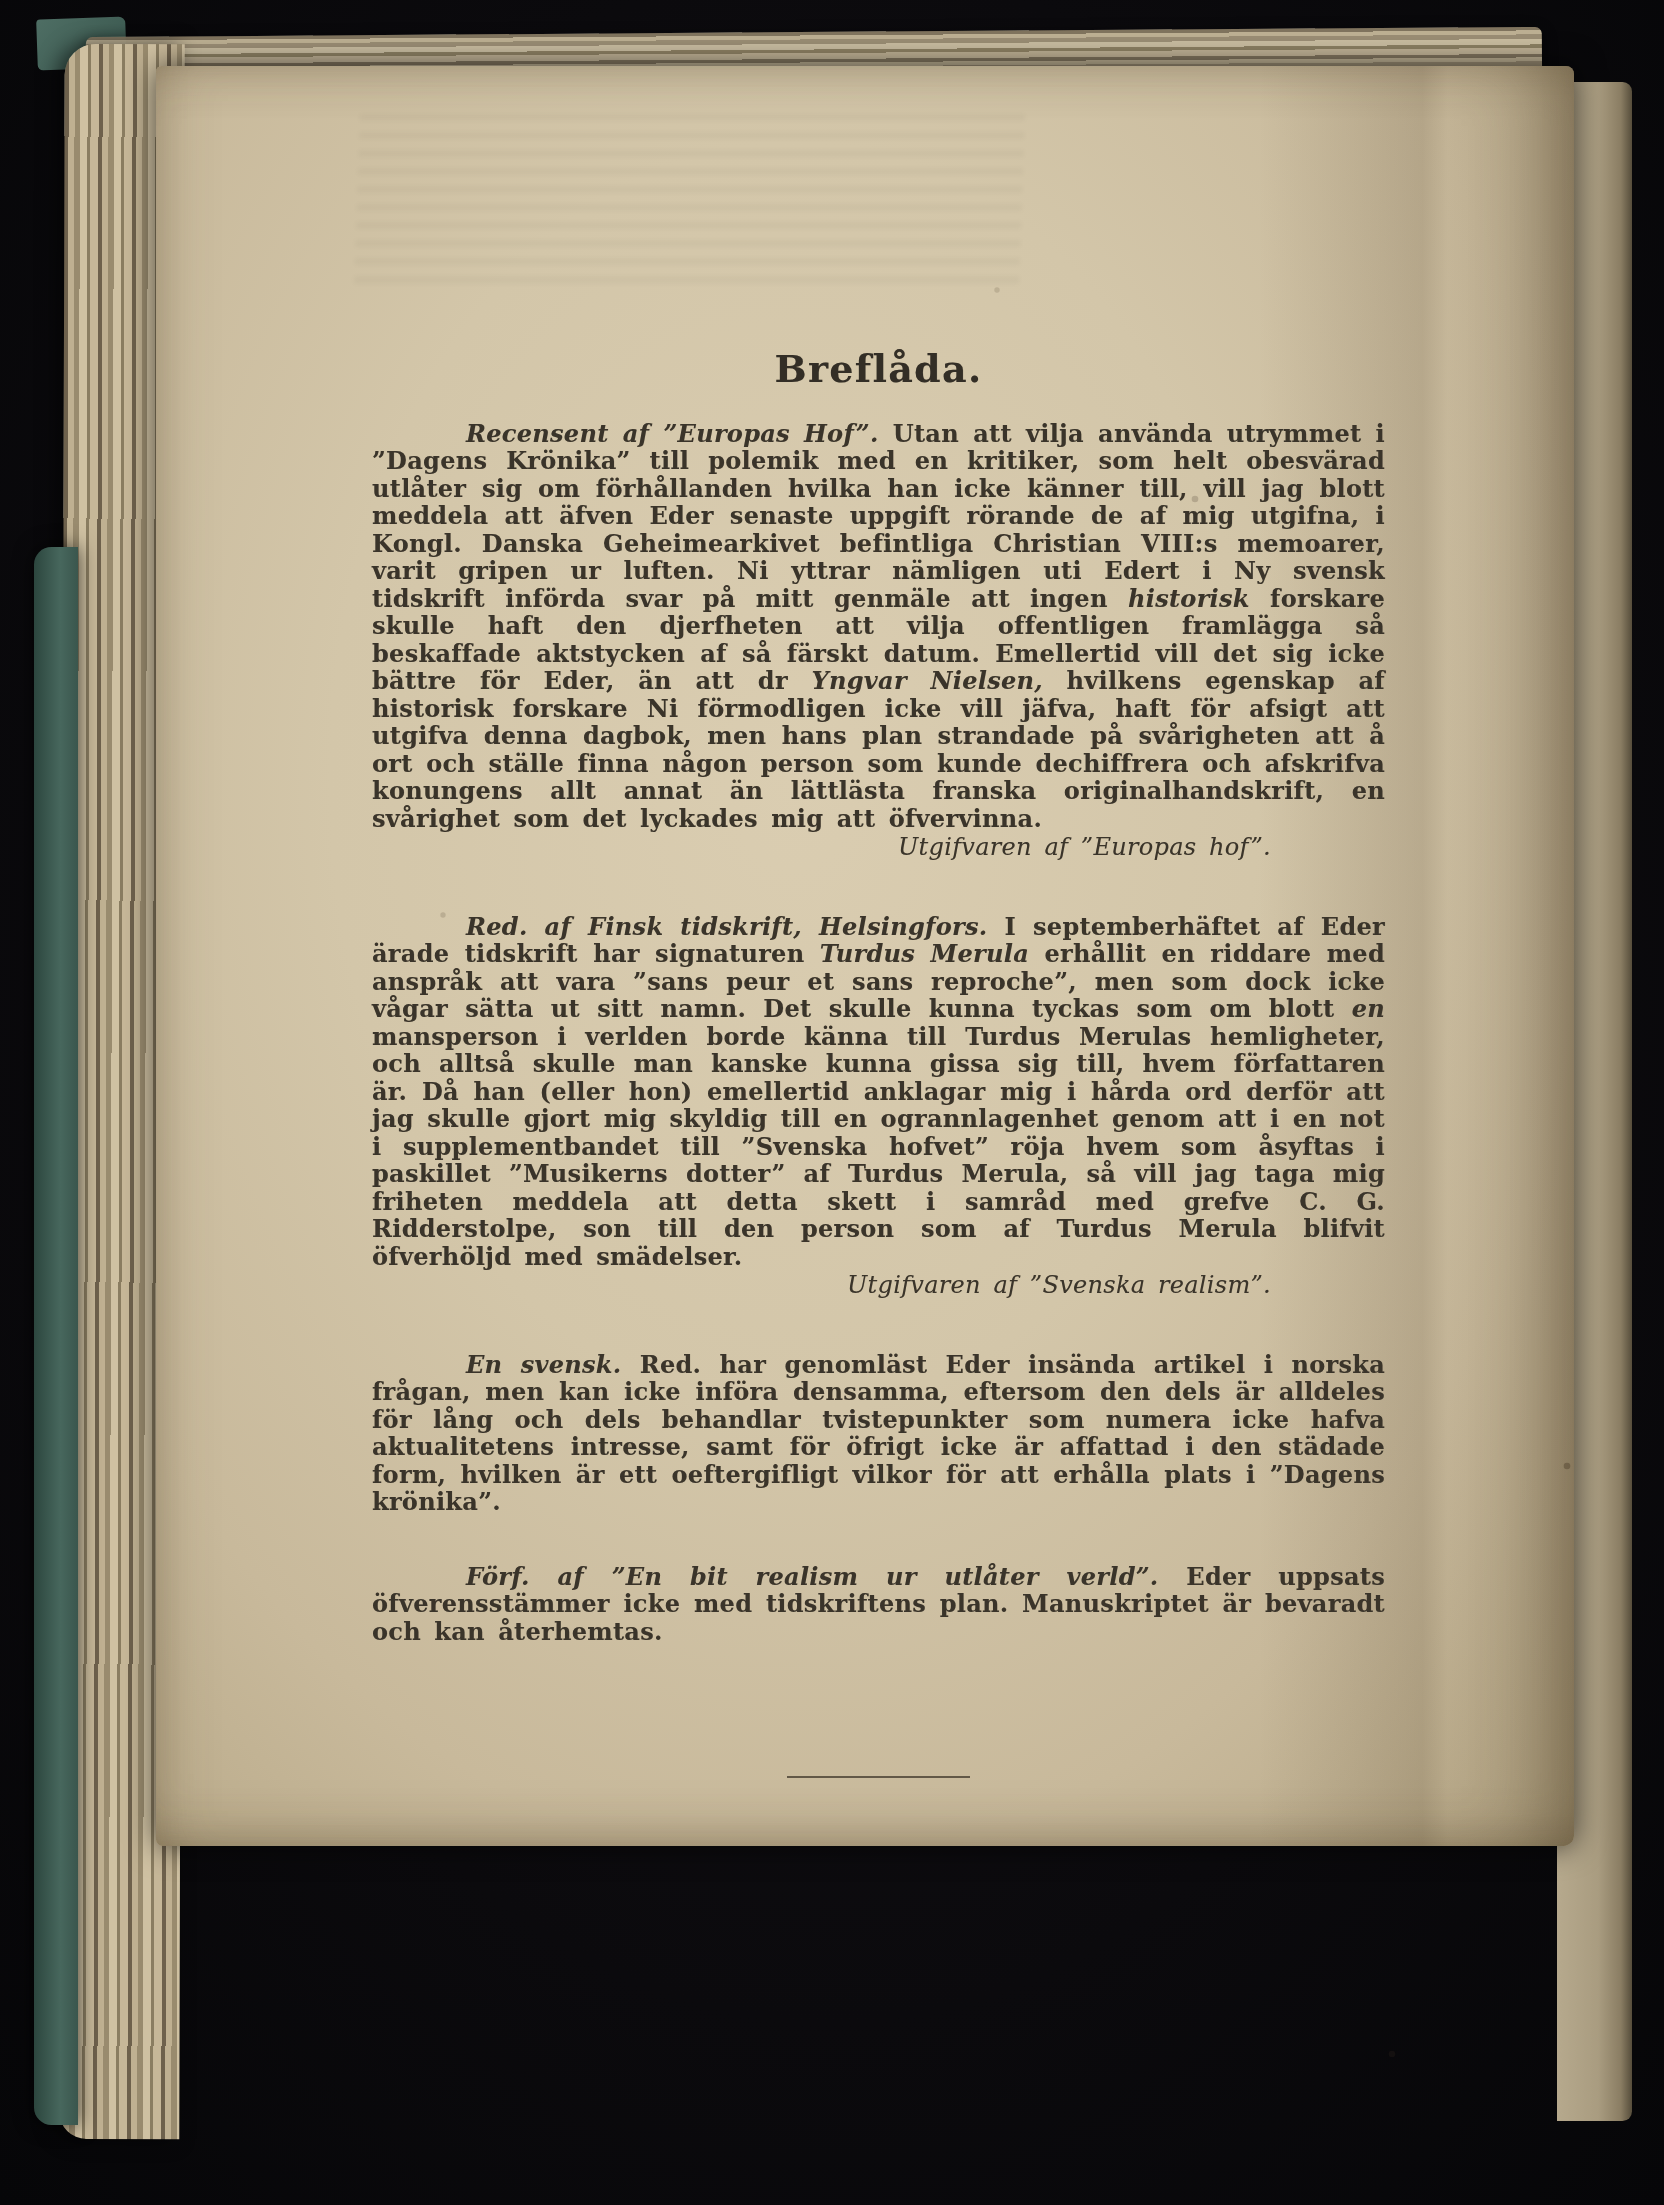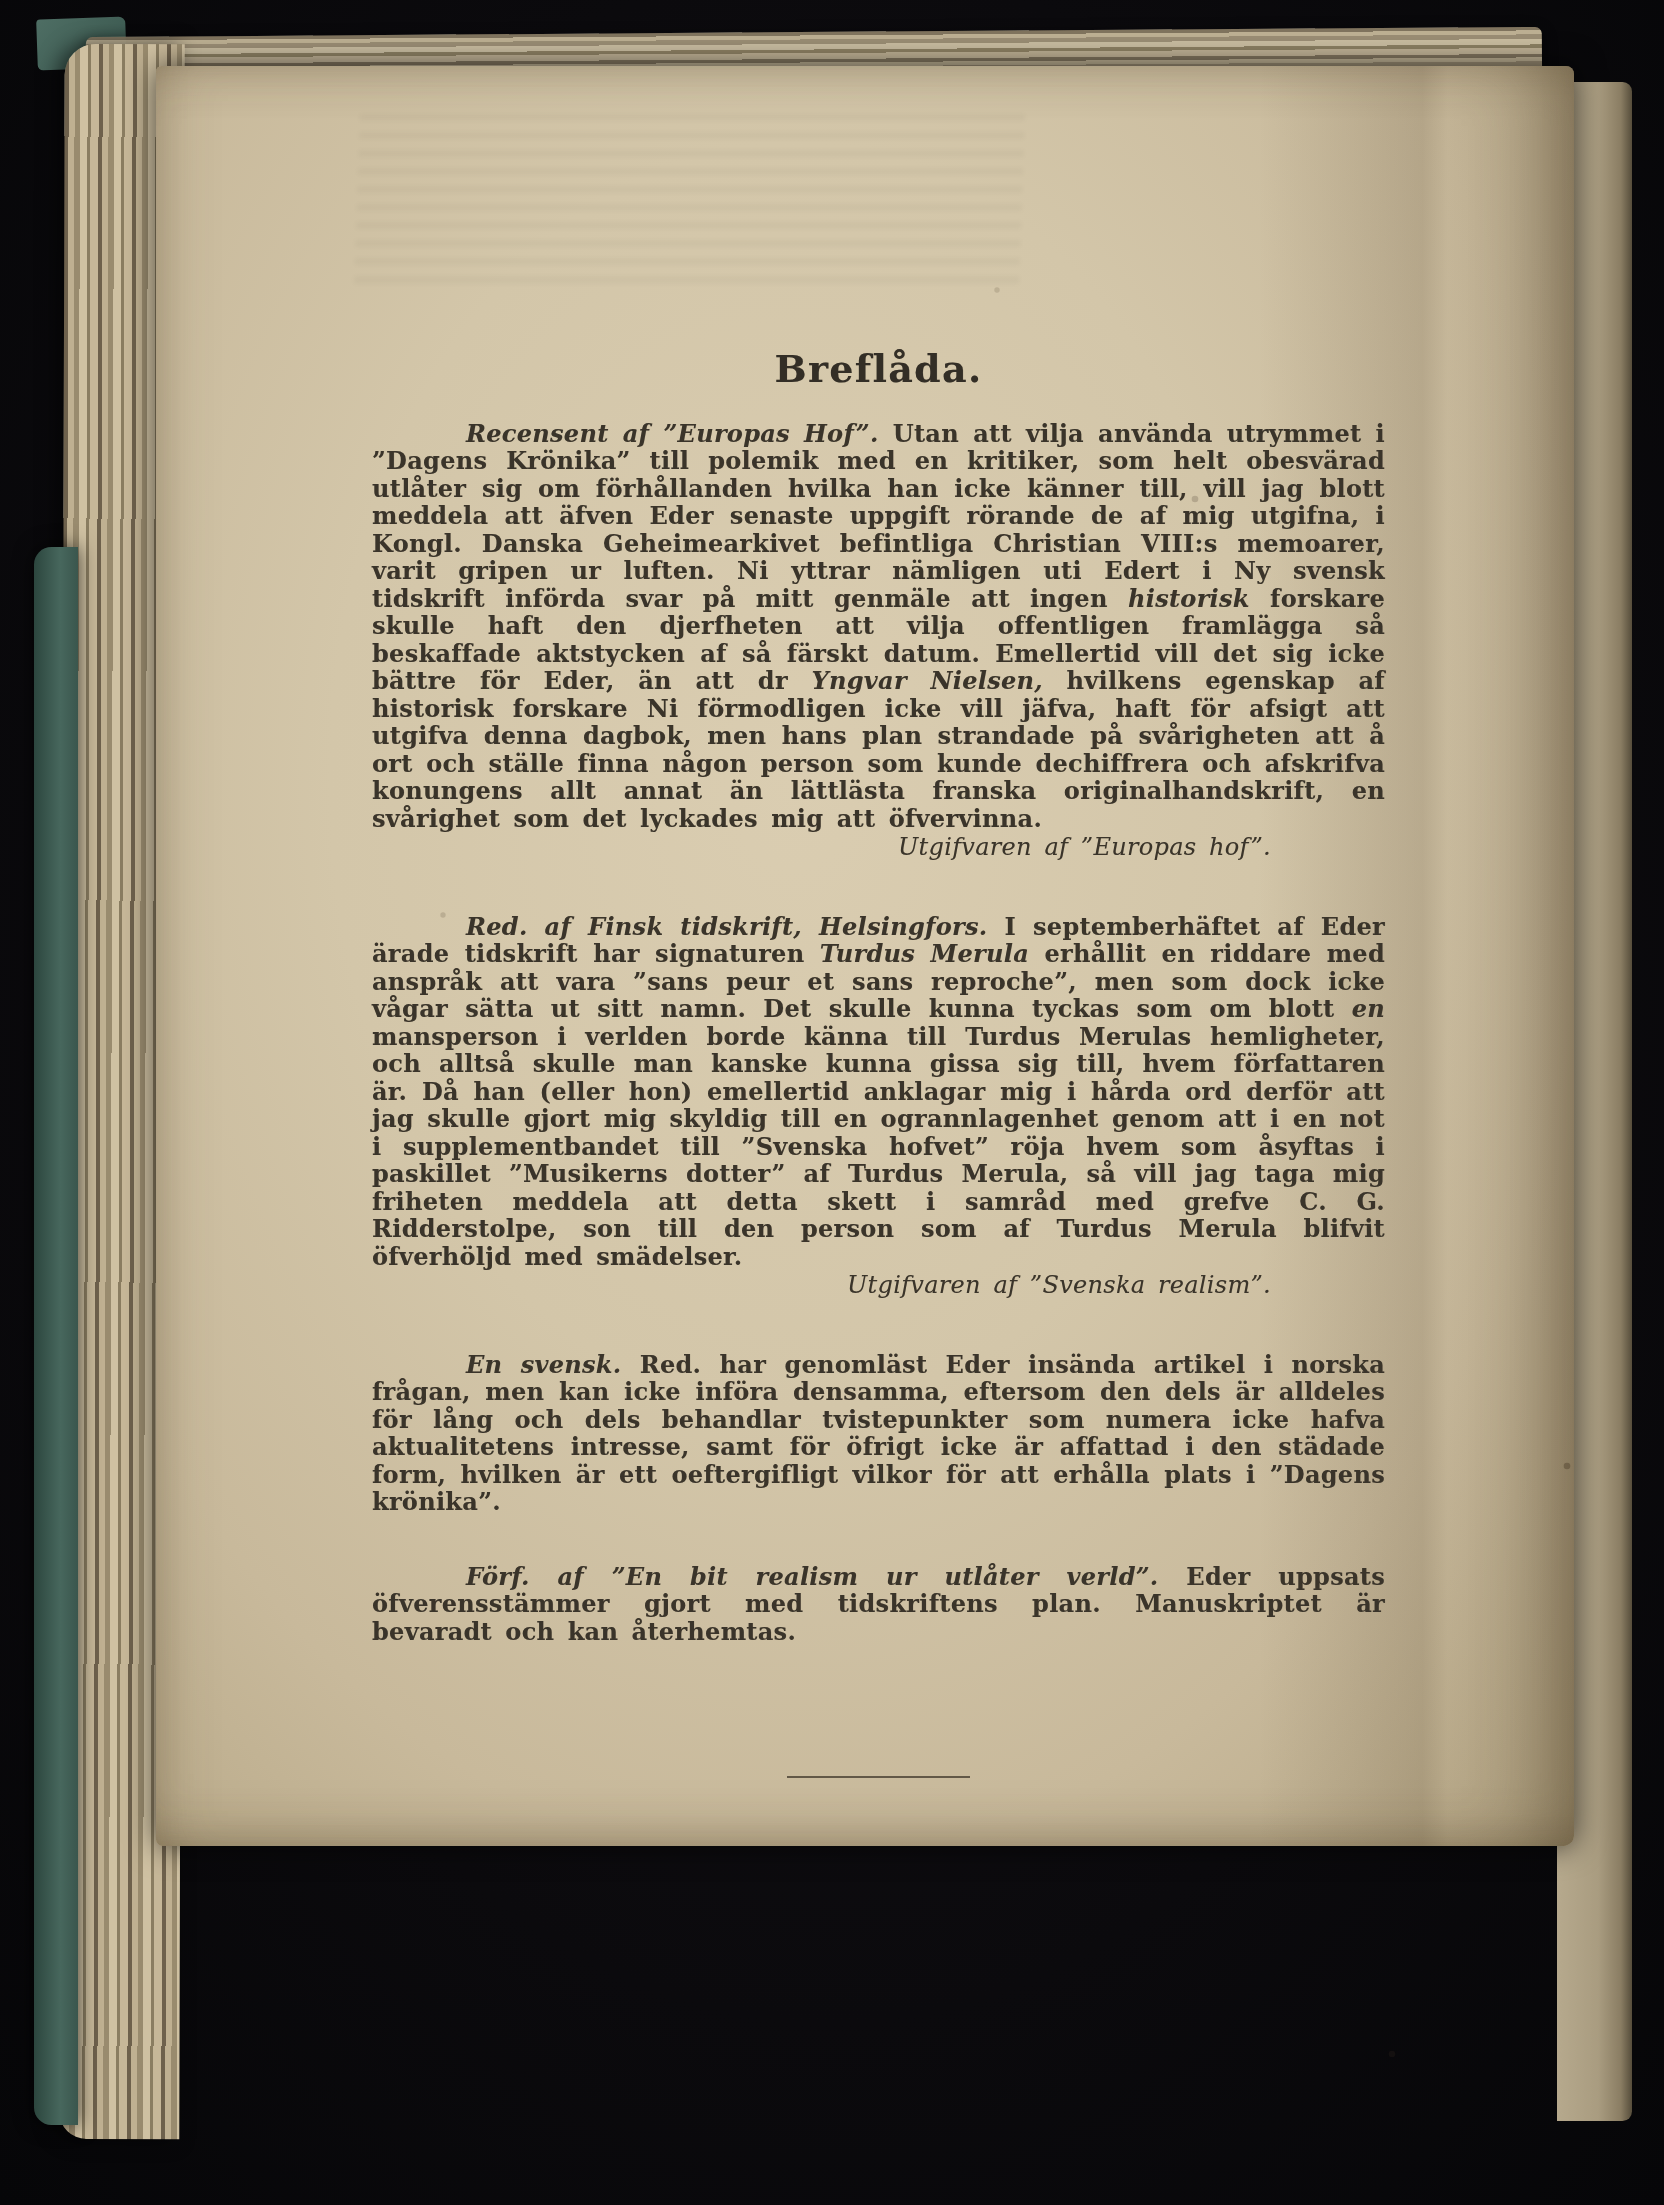--- a/index.html
+++ b/index.html
@@ -129,21 +129,21 @@
       <h1>Breflåda.</h1>
 
       <p class="para"><span class="it">Recensent af ”Europas Hof”.</span><span> Utan att vilja använda utrymmet i ”Dagens Krönika” till polemik med en kritiker, som helt obesvärad utlåter sig om förhållanden hvilka han icke känner till, vill jag blott meddela att äfven Eder senaste uppgift rörande de af mig utgifna, i Kongl. Danska Geheimearkivet befintliga Christian VIII:s memoarer, varit gripen ur luften. Ni yttrar nämligen uti Edert i Ny svensk tidskrift införda svar på mitt genmäle att ingen</span><span class="it"> historisk</span><span> forskare skulle haft den djerfheten att vilja offentligen framlägga så beskaffade aktstycken af så färskt datum. Emellertid vill det sig icke bättre för Eder, än att dr</span><span class="it"> Yngvar Nielsen,</span><span> hvilkens egenskap af historisk forskare Ni förmodligen icke vill jäfva, haft för afsigt att utgifva denna dagbok, men hans plan strandade på svårigheten att å ort och ställe finna någon person som kunde dechiffrera och afskrifva konungens allt annat än lättlästa franska originalhandskrift, en svårighet som det lyckades mig att öfvervinna.</span></p>
       <div class="signature">Utgifvaren af ”Europas hof”.</div>
 
       <p class="para"><span class="it">Red. af Finsk tidskrift, Helsingfors.</span><span> I septemberhäftet af Eder ärade tidskrift har signaturen</span><span class="it"> Turdus Merula</span><span> erhållit en riddare med anspråk att vara ”sans peur et sans reproche”, men som dock icke vågar sätta ut sitt namn. Det skulle kunna tyckas som om blott</span><span class="it"> en</span><span> mansperson i verlden borde känna till Turdus Merulas hemligheter, och alltså skulle man kanske kunna gissa sig till, hvem författaren är. Då han (eller hon) emellertid anklagar mig i hårda ord derför att jag skulle gjort mig skyldig till en ogrannlagenhet genom att i en not i supplementbandet till ”Svenska hofvet” röja hvem som åsyftas i paskillet ”Musikerns dotter” af Turdus Merula, så vill jag taga mig friheten meddela att detta skett i samråd med grefve C. G. Ridderstolpe, son till den person som af Turdus Merula blifvit öfverhöljd med smädelser.</span></p>
       <div class="signature">Utgifvaren af ”Svenska realism”.</div>
 
       <p class="para"><span class="it">En svensk.</span><span> Red. har genomläst Eder insända artikel i norska frågan, men kan icke införa densamma, eftersom den dels är alldeles för lång och dels behandlar tvistepunkter som numera icke hafva aktualitetens intresse, samt för öfrigt icke är affattad i den städade form, hvilken är ett oeftergifligt vilkor för att erhålla plats i ”Dagens krönika”.</span></p>
 
-      <p class="para gap-top"><span class="it">Förf. af ”En bit realism ur utlåter verld”.</span><span> Eder uppsats öfverensstämmer gjort med tidskriftens plan. Manuskriptet är bevaradt och kan återhemtas.</span></p>
+      <p class="para gap-top"><span class="it">Förf. af ”En bit realism ur utlåter verld”.</span><span> Eder uppsats öfverensstämmer icke med tidskriftens plan. Manuskriptet är bevaradt och kan återhemtas.</span></p>
 
       <hr class="end-rule">
 
     </div>
   </div>
 
 </div>
 
 
 </body></html>

